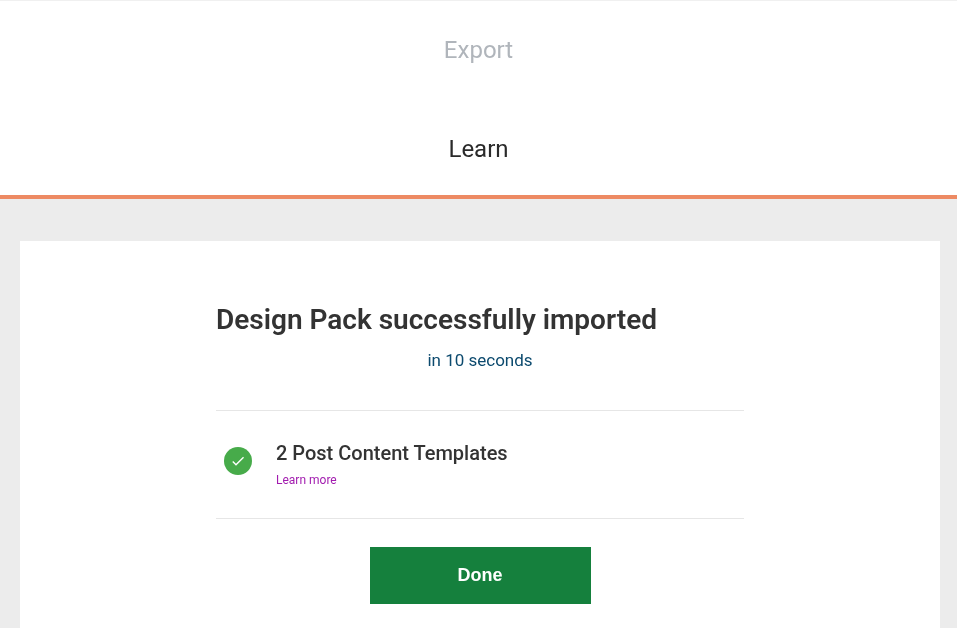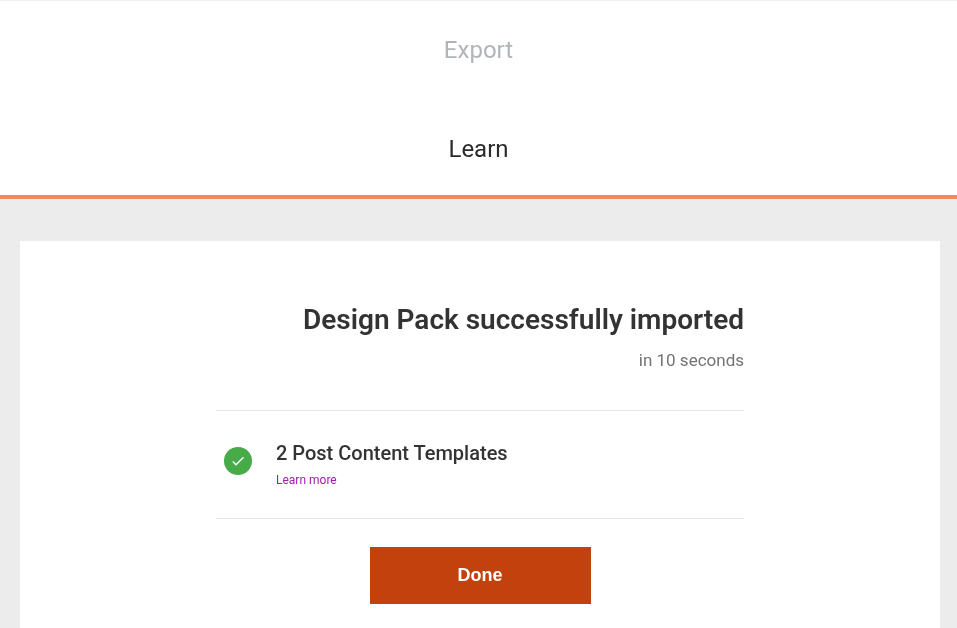--- a/index.html
+++ b/index.html
@@ -45,27 +45,27 @@
       padding: 62px 0 48px 0;
     }
     .card-inner {
       width: 528px;
       margin: 0 auto;
     }
     .title {
       font-size: 28px;
       font-weight: 600;
       color: #333;
-      text-align: right;
+      text-align: left;
       margin-bottom: 14px;
     }
     .subtitle {
       font-size: 17px;
-      color: #737373;
-      text-align: right;
+      color: #0c4a6e;
+      text-align: center;
       margin-bottom: 40px;
     }
     .divider {
       border: none;
       border-top: 1px solid #e6e6e6;
       margin: 0;
     }
     .item-row {
       display: flex;
       align-items: flex-start;
@@ -100,21 +100,21 @@
       font-size: 12px;
       color: #a21caf;
       text-decoration: none;
       cursor: pointer;
     }
     .button-wrap {
       text-align: center;
       margin-top: 28px;
     }
     .done-button {
-      background: #c2410c;
+      background: #15803d;
       color: #fff;
       border: none;
       font-size: 18px;
       font-weight: 600;
       padding: 18px 88px;
       cursor: pointer;
     }
   </style>
 </head>
 <body>

